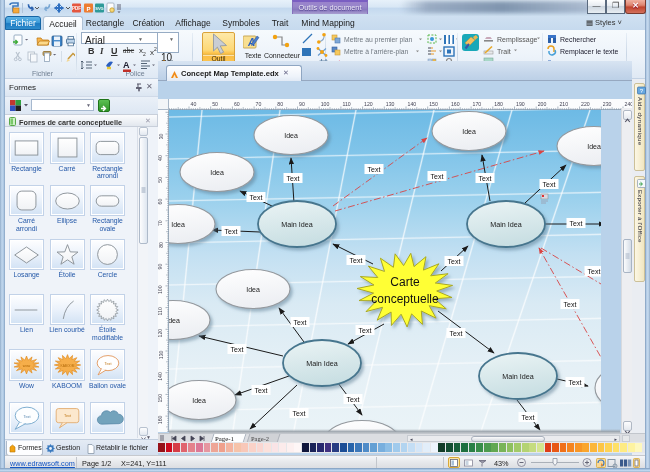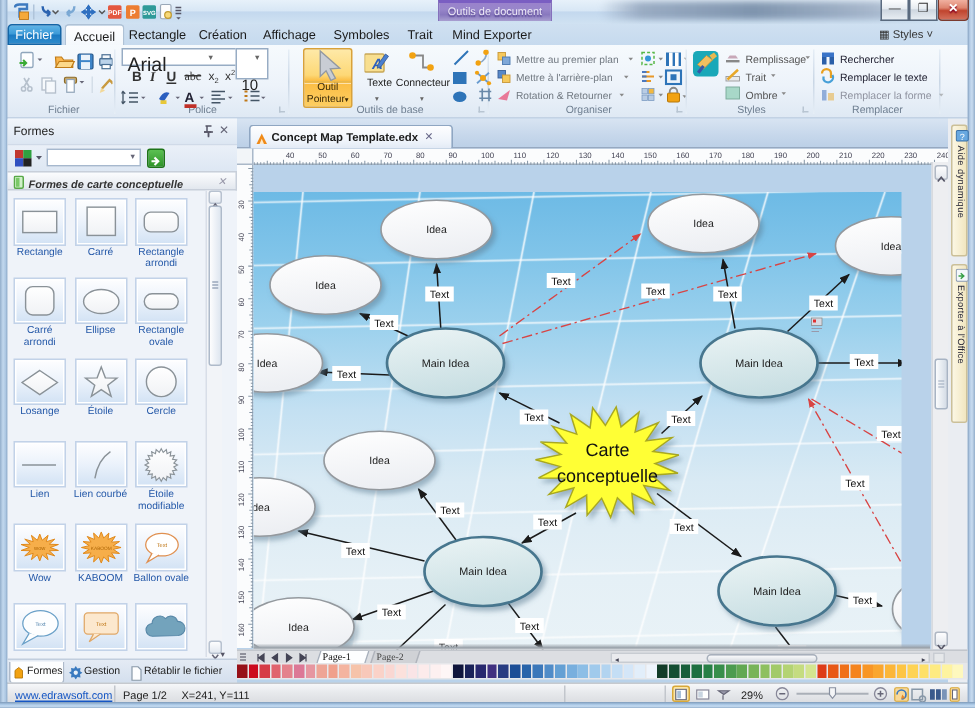--- a/index.html
+++ b/index.html
@@ -69,21 +69,21 @@
       <span style="color:#fff;font-weight:bold;text-shadow:0 1px 1px #802;">✕</span>
     </div>
 <div class="abs" id="tabrow">
   <div class="abs" id="tabfichier">Fichier</div>
   <div class="abs" id="tabaccueil">Accueil</div>
   <div class="rtab" style="left:78px;width:44px;">Rectangle</div>
   <div class="rtab" style="left:122px;width:43px;">Création</div>
   <div class="rtab" style="left:165px;width:46px;">Affichage</div>
   <div class="rtab" style="left:211px;width:50px;">Symboles</div>
   <div class="rtab" style="left:261px;width:28px;">Trait</div>
-  <div class="rtab" style="left:289px;width:68px;">Mind Exporter</div>
+  <div class="rtab" style="left:289px;width:68px;">Mind Mapping</div>
   <div class="abs" id="styledd">▦ Styles ˅</div>
 </div>
 
 <div class="abs" id="ribbon" style="left:5px;top:30px;width:640px;height:49px;background:linear-gradient(180deg,#F6FAFD 0%,#EDF3FA 55%,#DFE9F4 100%);border-bottom:1px solid #C3D2E4;">
   <style>
   .gsep{position:absolute;top:3px;width:1px;height:43px;background:linear-gradient(180deg,#E6EEF6,#C9D6E5 50%,#E6EEF6);}
   .glabel{position:absolute;top:40px;height:9px;font-size:7px;color:#6E7E90;text-align:center;white-space:nowrap;}
   .rbtxt{position:absolute;font-size:7px;color:#222;white-space:nowrap;}
   .caret{position:absolute;font-size:5px;color:#666;}
   .launcher{position:absolute;width:4px;height:4px;border-left:1px solid #AEBCCA;border-bottom:1px solid #AEBCCA;opacity:.8;}
@@ -137,21 +137,21 @@
             <path d="M42 3 l1.6 1.6 l1.6 -1.6" fill="#667"></path>
           </g>
       <line x1="50.5" y1="0" x2="50.5" y2="11" stroke="#D4DEE8" stroke-width="1"></line>
       <g>
             <path d="M57 8 L62 2.5 l1.8 1.5 L64 5" fill="none" stroke="#C89A40" stroke-width="1.6"></path>
             <path d="M55.5 11 l1 -3.5 l2.5 2 z" fill="#F2D898"></path>
           </g>
     </g>
   </svg>
 
-  <div class="abs" style="left:76px;top:2px;width:80px;height:12px;background:#FFF;border:1px solid #97ACC4;font-size:13px;color:#222;padding:1.5px 0 0 3px;">Arial</div>
+  <div class="abs" style="left:76px;top:2px;width:80px;height:12px;background:#FFF;border:1px solid #97ACC4;font-size:10px;color:#222;padding:1.5px 0 0 3px;">Arial</div>
   <div class="caret" style="left:133px;top:6px;">▼</div>
   <div class="abs" style="left:152px;top:2px;width:22px;height:12px;background:#FFF;border:1px solid #97ACC4;font-size:10px;color:#222;padding:19px 0 0 3px;">10</div>
   <div class="caret" style="left:164px;top:6px;">▼</div>
   <div class="abs" style="left:82px;top:16px;width:110px;height:12px;font-size:9px;color:#333;">
     <b style="position:absolute;left:1px;">B</b>
     <i style="position:absolute;left:13px;font-family:'Liberation Serif',serif;font-weight:bold;">I</i>
     <u style="position:absolute;left:24px;font-weight:bold;">U</u>
     <span style="position:absolute;left:36px;text-decoration:line-through;font-size:8px;font-family:Liberation Serif, serif;">abc</span>
     <span style="position:absolute;left:52px;font-size:8px;">x<sub style="font-size:5px">2</sub></span>
     <span style="position:absolute;left:63px;font-size:8px;">x<sup style="font-size:5px">2</sup></span>
@@ -352,21 +352,21 @@
           <rect x="0" y="5.5" width="5.5" height="5.5" fill="#3050C0"></rect>
           <rect x="5.5" y="5.5" width="5.5" height="5.5" fill="#222"></rect>
           <path d="M14 4 l2 2.5 2 -2.5" fill="#556"></path>
         </svg>
   <div class="abs" style="left:26px;top:2px;width:63px;height:12px;background:#FFF;border:1px solid #A6B8CE;"></div>
   <div class="abs" style="left:81px;top:5px;font-size:5px;color:#667;">▼</div>
   <div class="abs" style="left:93px;top:1.5px;width:12px;height:13px;background:linear-gradient(180deg,#5BC052,#2E9428);border:1px solid #1E7418;border-radius:2px;"><svg width="10" height="11" viewBox="0 0 10 11">
             <path d="M2 5.5 h4 m-2 -2.5 l2.5 2.5 -2.5 2.5" stroke="#FFF" stroke-width="1.4" fill="none"></path>
           </svg></div>
 </div>
-<div class="abs" style="left:0;top:35px;width:153px;height:13px;background:linear-gradient(180deg,#FBFCFE 0%,#EFF2F6 50%,#E2E7EE 100%);border:1px solid #C8CfDA;border-left:none;font-style:italic;">
+<div class="abs" style="left:0;top:35px;width:153px;height:13px;background:linear-gradient(180deg,#FBFCFE 0%,#EFF2F6 50%,#E2E7EE 100%);border:1px solid #C8CfDA;border-left:none;">
   <svg class="abs" style="left:4px;top:2px" width="8" height="9">
           <rect x="0.5" y="0.5" width="6" height="8" rx="1" fill="#CFF0C8" stroke="#58A848" stroke-width="1"></rect>
           <rect x="1.5" y="1.5" width="2.5" height="6" fill="#7AC868"></rect>
         </svg>
   <div class="abs" style="left:14px;top:2.5px;font-size:7.3px;font-weight:bold;color:#333;">Formes de carte conceptuelle</div>
   <div class="abs" style="left:140px;top:2px;font-size:7px;color:#99A;">✕</div>
 </div>
 <svg width="0" height="0">
         <defs>
           <linearGradient id="shfill" x1="0" y1="0" x2="0" y2="1">
@@ -486,21 +486,21 @@
   </div>
   <div class="abs" style="left:82px;top:2px;width:70px;height:14px;">
     <svg class="abs" style="left:0px;top:1.5px" width="8" height="10">
             <path d="M1 .5 h4 l2 2 V9.5 h-6 z" fill="#FDFEFF" stroke="#8898A8" stroke-width=".8"></path>
           </svg>
     <div class="abs" style="left:9px;top:1.5px;font-size:7px;color:#222;">Rétablir le fichier</div>
   </div>
 </div>
 </div>
 
-<div class="abs" style="left:158px;top:79px;width:474px;height:20px;background:linear-gradient(180deg,#D8E4F2 0%,#C6D7EB 60%,#BCD0E7 100%);border-bottom:1px solid #96A8C0;">
+<div class="abs" style="left:158px;top:61px;width:474px;height:20px;background:linear-gradient(180deg,#D8E4F2 0%,#C6D7EB 60%,#BCD0E7 100%);border-bottom:1px solid #96A8C0;">
   <div class="abs" style="left:8px;top:4px;width:136px;height:16px;background:linear-gradient(180deg,#FEFEFF,#EEF3FA 70%,#E2EAF5);border:1px solid #8FA6C2;border-bottom:none;border-radius:3px 3px 0 0;">
     <svg class="abs" style="left:3px;top:3.5px" width="9" height="9" viewBox="0 0 9 9">
           <path d="M1 8 L4.5 1 L8 8 Z" fill="#F08A18"></path>
           <path d="M3 8 L4.5 4.5 L6 8 Z" fill="#FDE9C8"></path>
         </svg>
     <div class="abs" style="left:14px;top:3px;font-size:7.6px;font-weight:bold;color:#1a1a1a;white-space:nowrap;">Concept Map Template.edx</div>
     <div class="abs" style="left:116px;top:3px;font-size:7px;color:#668;">✕</div>
   </div>
 </div>
 <div class="abs" style="left:158px;top:99px;width:11px;height:11px;background:#F2F5F8;border-right:1px solid #AAB8C8;border-bottom:1px solid #AAB8C8;"></div>
@@ -902,21 +902,21 @@
       <text x="6.5" y="134.0" font-size="5.2" fill="#445" font-family="Liberation Sans" transform="rotate(-90 4.5 134.0)" text-anchor="end">80</text>
       <text x="6.5" y="155.7" font-size="5.2" fill="#445" font-family="Liberation Sans" transform="rotate(-90 4.5 155.7)" text-anchor="end">90</text>
       <text x="6.5" y="177.4" font-size="5.2" fill="#445" font-family="Liberation Sans" transform="rotate(-90 4.5 177.4)" text-anchor="end">100</text>
       <text x="6.5" y="199.1" font-size="5.2" fill="#445" font-family="Liberation Sans" transform="rotate(-90 4.5 199.1)" text-anchor="end">110</text>
       <text x="6.5" y="220.8" font-size="5.2" fill="#445" font-family="Liberation Sans" transform="rotate(-90 4.5 220.8)" text-anchor="end">120</text>
       <text x="6.5" y="242.5" font-size="5.2" fill="#445" font-family="Liberation Sans" transform="rotate(-90 4.5 242.5)" text-anchor="end">130</text>
       <text x="6.5" y="264.2" font-size="5.2" fill="#445" font-family="Liberation Sans" transform="rotate(-90 4.5 264.2)" text-anchor="end">140</text>
       <text x="6.5" y="285.9" font-size="5.2" fill="#445" font-family="Liberation Sans" transform="rotate(-90 4.5 285.9)" text-anchor="end">150</text>
       <text x="6.5" y="307.6" font-size="5.2" fill="#445" font-family="Liberation Sans" transform="rotate(-90 4.5 307.6)" text-anchor="end">160</text>
     </svg>
-<div class="abs" style="left:169px;top:110px;width:432px;height:322px;background:linear-gradient(180deg,#6DBAE5 0%,#80C4E9 13%,#9CD1ED 28%,#C3E0F2 45%,#D9EAF4 60%,#E5F0F6 80%,#EAF3F7 100%);overflow:hidden;margin-top:18px;"><svg width="451" height="322" viewBox="0 0 451 322" font-family="Liberation Sans">
+<div class="abs" style="left:169px;top:110px;width:432px;height:322px;background:linear-gradient(180deg,#6DBAE5 0%,#80C4E9 13%,#9CD1ED 28%,#C3E0F2 45%,#D9EAF4 60%,#E5F0F6 80%,#EAF3F7 100%);overflow:hidden;"><svg width="451" height="322" viewBox="0 0 451 322" font-family="Liberation Sans">
         <defs>
 <filter id="sh" x="-30%" y="-30%" width="170%" height="170%">
             <feDropShadow dx="2.2" dy="2.6" stdDeviation="1.6" flood-color="#5A7A90" flood-opacity="0.5"></feDropShadow>
           </filter>
 <linearGradient id="ideagr" x1="0" y1="0" x2="0.25" y2="1">
             <stop offset="0" stop-color="#FFFFFF"></stop>
             <stop offset="1" stop-color="#EDEFF3"></stop>
           </linearGradient>
 <linearGradient id="maingr" x1="0" y1="0" x2="0.25" y2="1">
             <stop offset="0" stop-color="#EBF4F5"></stop>
@@ -1187,21 +1187,21 @@
   <div class="abs" style="left:371px;top:1px;width:1px;height:11px;background:#C2C6CC;"></div>
   <div class="abs" style="left:438px;top:1px;width:1px;height:11px;background:#C2C6CC;"></div>
   <div class="abs" style="left:443px;top:1px;width:12px;height:11px;background:#FBE6A8;border:1px solid #D8A838;border-radius:2px;"></div>
   <svg class="abs" style="left:445px;top:2.5px" width="38" height="8" viewBox="0 0 38 8">
     <rect x="0.5" y="0.5" width="7" height="7" fill="#FFF" stroke="#667" stroke-width=".8"></rect>
         <rect x="1.5" y="1.5" width="2.5" height="5" fill="#A8C0D8"></rect>
     <rect x="14.5" y="1" width="8" height="6" fill="#FFF" stroke="#889" stroke-width=".8"></rect>
         <rect x="15.5" y="2" width="3" height="4" fill="#C8D4E0"></rect>
     <path d="M29 1.5 h7 l-3.5 2.5 z M32 4.5 v3" stroke="#667" stroke-width=".8" fill="#99A"></path>
   </svg>
-  <div class="abs" style="left:489px;top:2.5px;font-size:7.3px;color:#222;">29%</div>
+  <div class="abs" style="left:489px;top:2.5px;font-size:7.3px;color:#222;">43%</div>
   <svg class="abs" style="left:512px;top:2px" width="80" height="9" viewBox="0 0 80 9">
     <circle cx="4.5" cy="4.5" r="4" fill="none" stroke="#889" stroke-width=".9"></circle>
         <path d="M2.5 4.5 h4" stroke="#667" stroke-width="1"></path>
     <line x1="14" y1="4.5" x2="62" y2="4.5" stroke="#AAB0B8" stroke-width="1.2"></line>
     <path d="M36 0.5 h4 v4.5 l-2 2.5 -2 -2.5 z" fill="#F4F5F7" stroke="#8890A0" stroke-width=".8"></path>
     <circle cx="70" cy="4.5" r="4" fill="none" stroke="#889" stroke-width=".9"></circle>
         <path d="M68 4.5 h4 M70 2.5 v4" stroke="#667" stroke-width="1"></path>
   </svg>
   <svg class="abs" style="left:591px;top:1.5px" width="44" height="10" viewBox="0 0 44 10">
     <rect x="0.5" y="0.5" width="9" height="9" fill="#F8D898" stroke="#D8A838" stroke-width=".8" rx="1"></rect>

